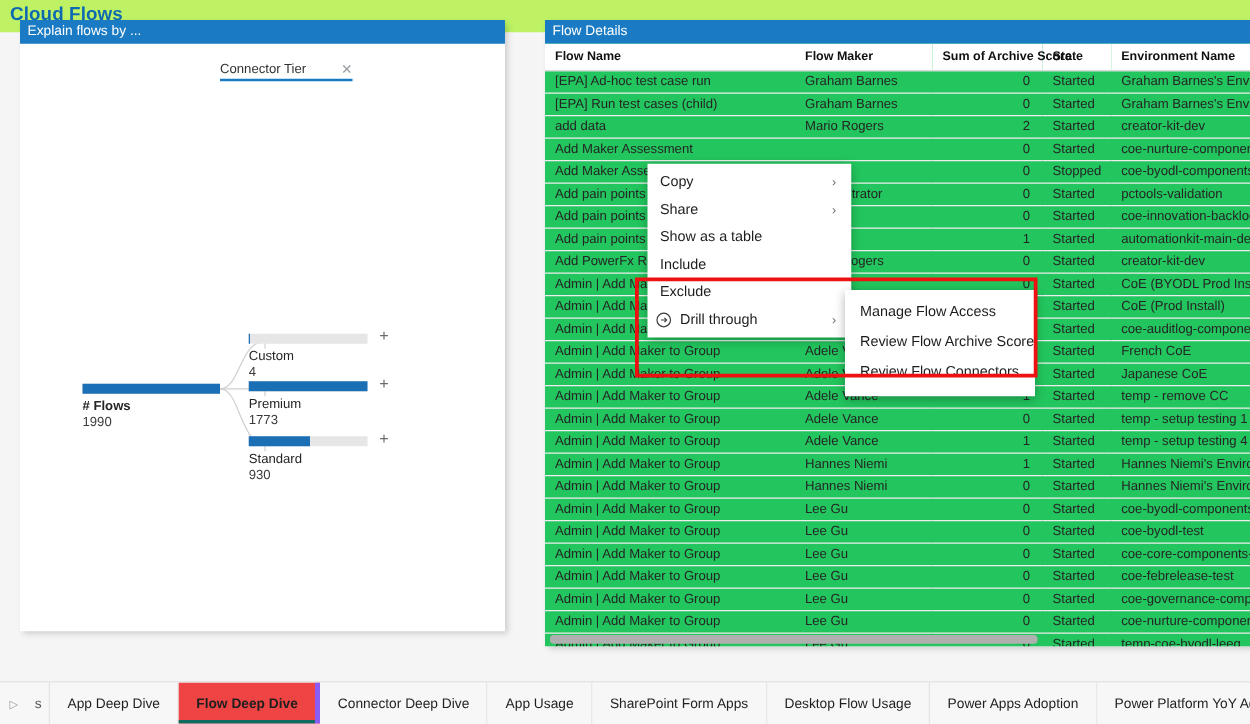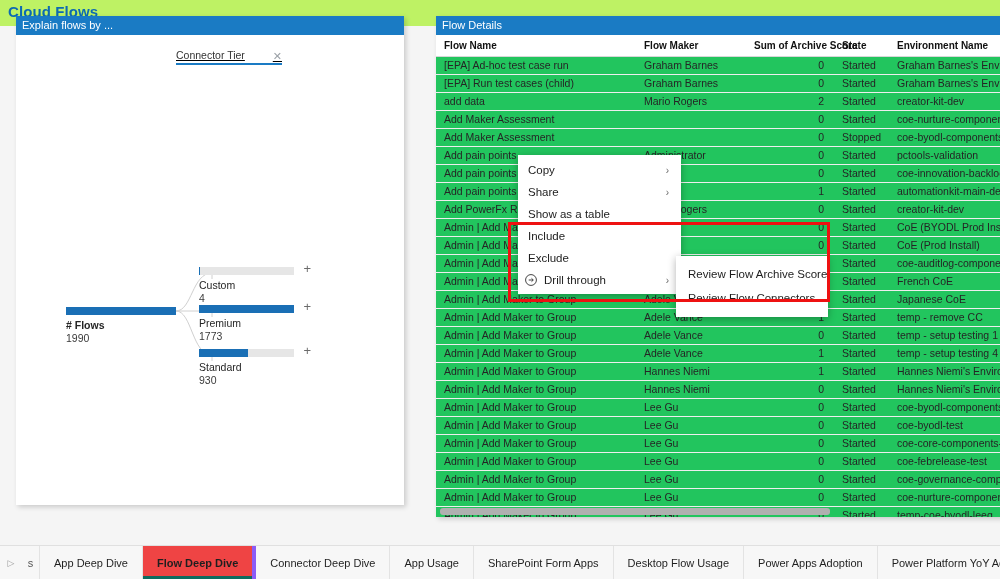--- a/index.html
+++ b/index.html
@@ -78,21 +78,21 @@
     left: 16px; top: 16px;
     width: 388px; height: 489px;
   }
   .decomp-body { position: relative; width: 100%; height: 470px; overflow: hidden; }
 
   .dt-chip {
     position: absolute;
     left: 160px; top: 14px;
     width: 106px;
   }
-  .dt-chip-row { display: flex; align-items: flex-end; justify-content: space-between; text-decoration: underline; }
+  .dt-chip-row { display: flex; align-items: flex-end; justify-content: space-between; }
   .dt-chip-label { font-size: 10.5px; color: #333333; }
   .dt-chip-x { font-size: 11px; color: #9aa0a6; cursor: pointer; line-height: 10px; }
   .dt-chip-underline { margin-top: 2px; height: 2px; background: #1a7bc4; width: 106px; }
 
   .dt-root { position: absolute; left: 50px; top: 272px; width: 110px; }
   .dt-bar-wrap { position: relative; width: 100%; height: 8px; background: #e6e6e6; }
   .dt-bar-fill { position: absolute; left: 0; top: 0; height: 8px; background: #1a6fb5; }
   .dt-node-name { margin-top: 4px; font-size: 10.5px; color: #252525; font-weight: bold; }
   .dt-node-val { margin-top: 1px; font-size: 10.5px; color: #3a3a3a; }
 
@@ -172,21 +172,20 @@
   .ctx-menu {
     position: absolute;
     left: 518px; top: 131px;
     width: 163px;
     background: #ffffff;
     box-shadow: 0 2px 8px rgba(0,0,0,0.30);
     padding: 4px 0 3px 0;
     z-index: 40;
     font-size: 11.5px;
     color: #1d1d1d;
-    margin-top: 24px;
   }
   .ctx-item {
     height: 22px;
     display: flex; align-items: center;
     padding: 0 8px 0 10px;
     cursor: pointer;
     position: relative;
   }
   .ctx-item .ctx-label { flex: 1; white-space: nowrap; }
   .ctx-item .ctx-arrow { color: #6b6b6b; font-size: 10px; padding-right: 4px; }
@@ -600,20 +599,23 @@
           <path d="M8.6 6.1L10.6 8l-2 1.9"></path>
         </svg>
       </span>
       <span class="ctx-label">Drill through</span>
       <span class="ctx-arrow">›</span>
     </div>
   </div>
 
   <div class="ctx-menu sub">
     <div class="ctx-item">
+      <span class="ctx-label">Manage Flow Access</span>
+    </div>
+    <div class="ctx-item">
       <span class="ctx-label">Review Flow Archive Score</span>
     </div>
     <div class="ctx-item">
       <span class="ctx-label">Review Flow Connectors</span>
     </div>
   </div>
 
   <div class="annot"></div>
 
   <div class="tabstrip">

